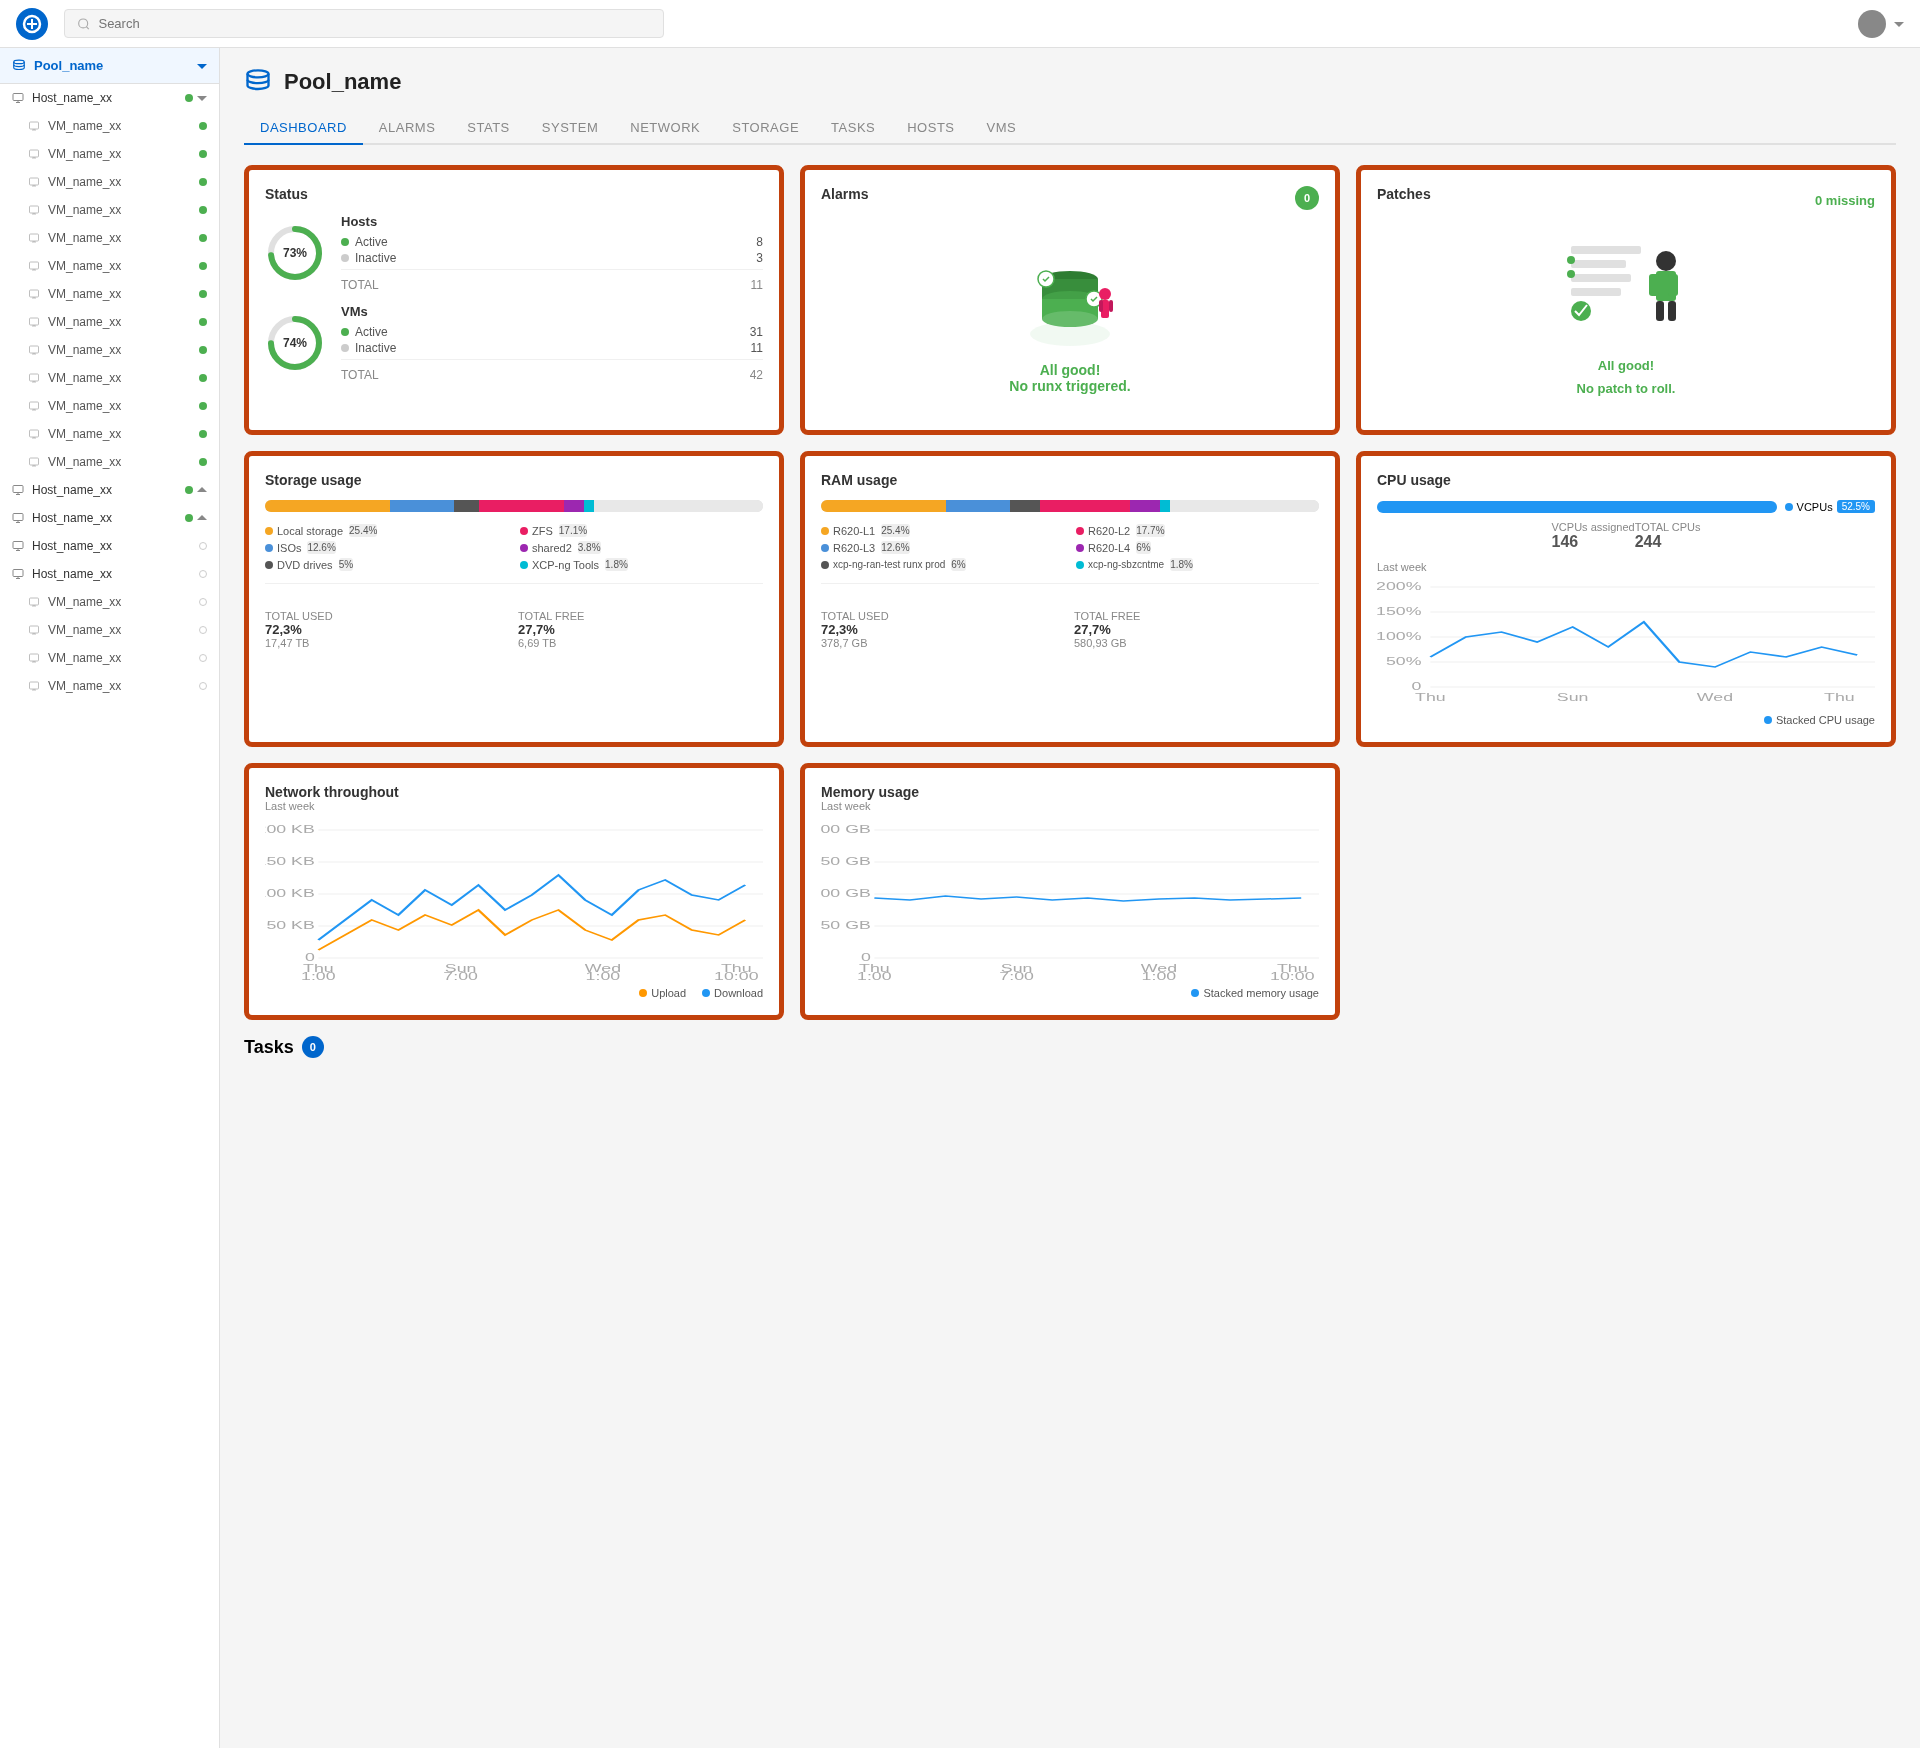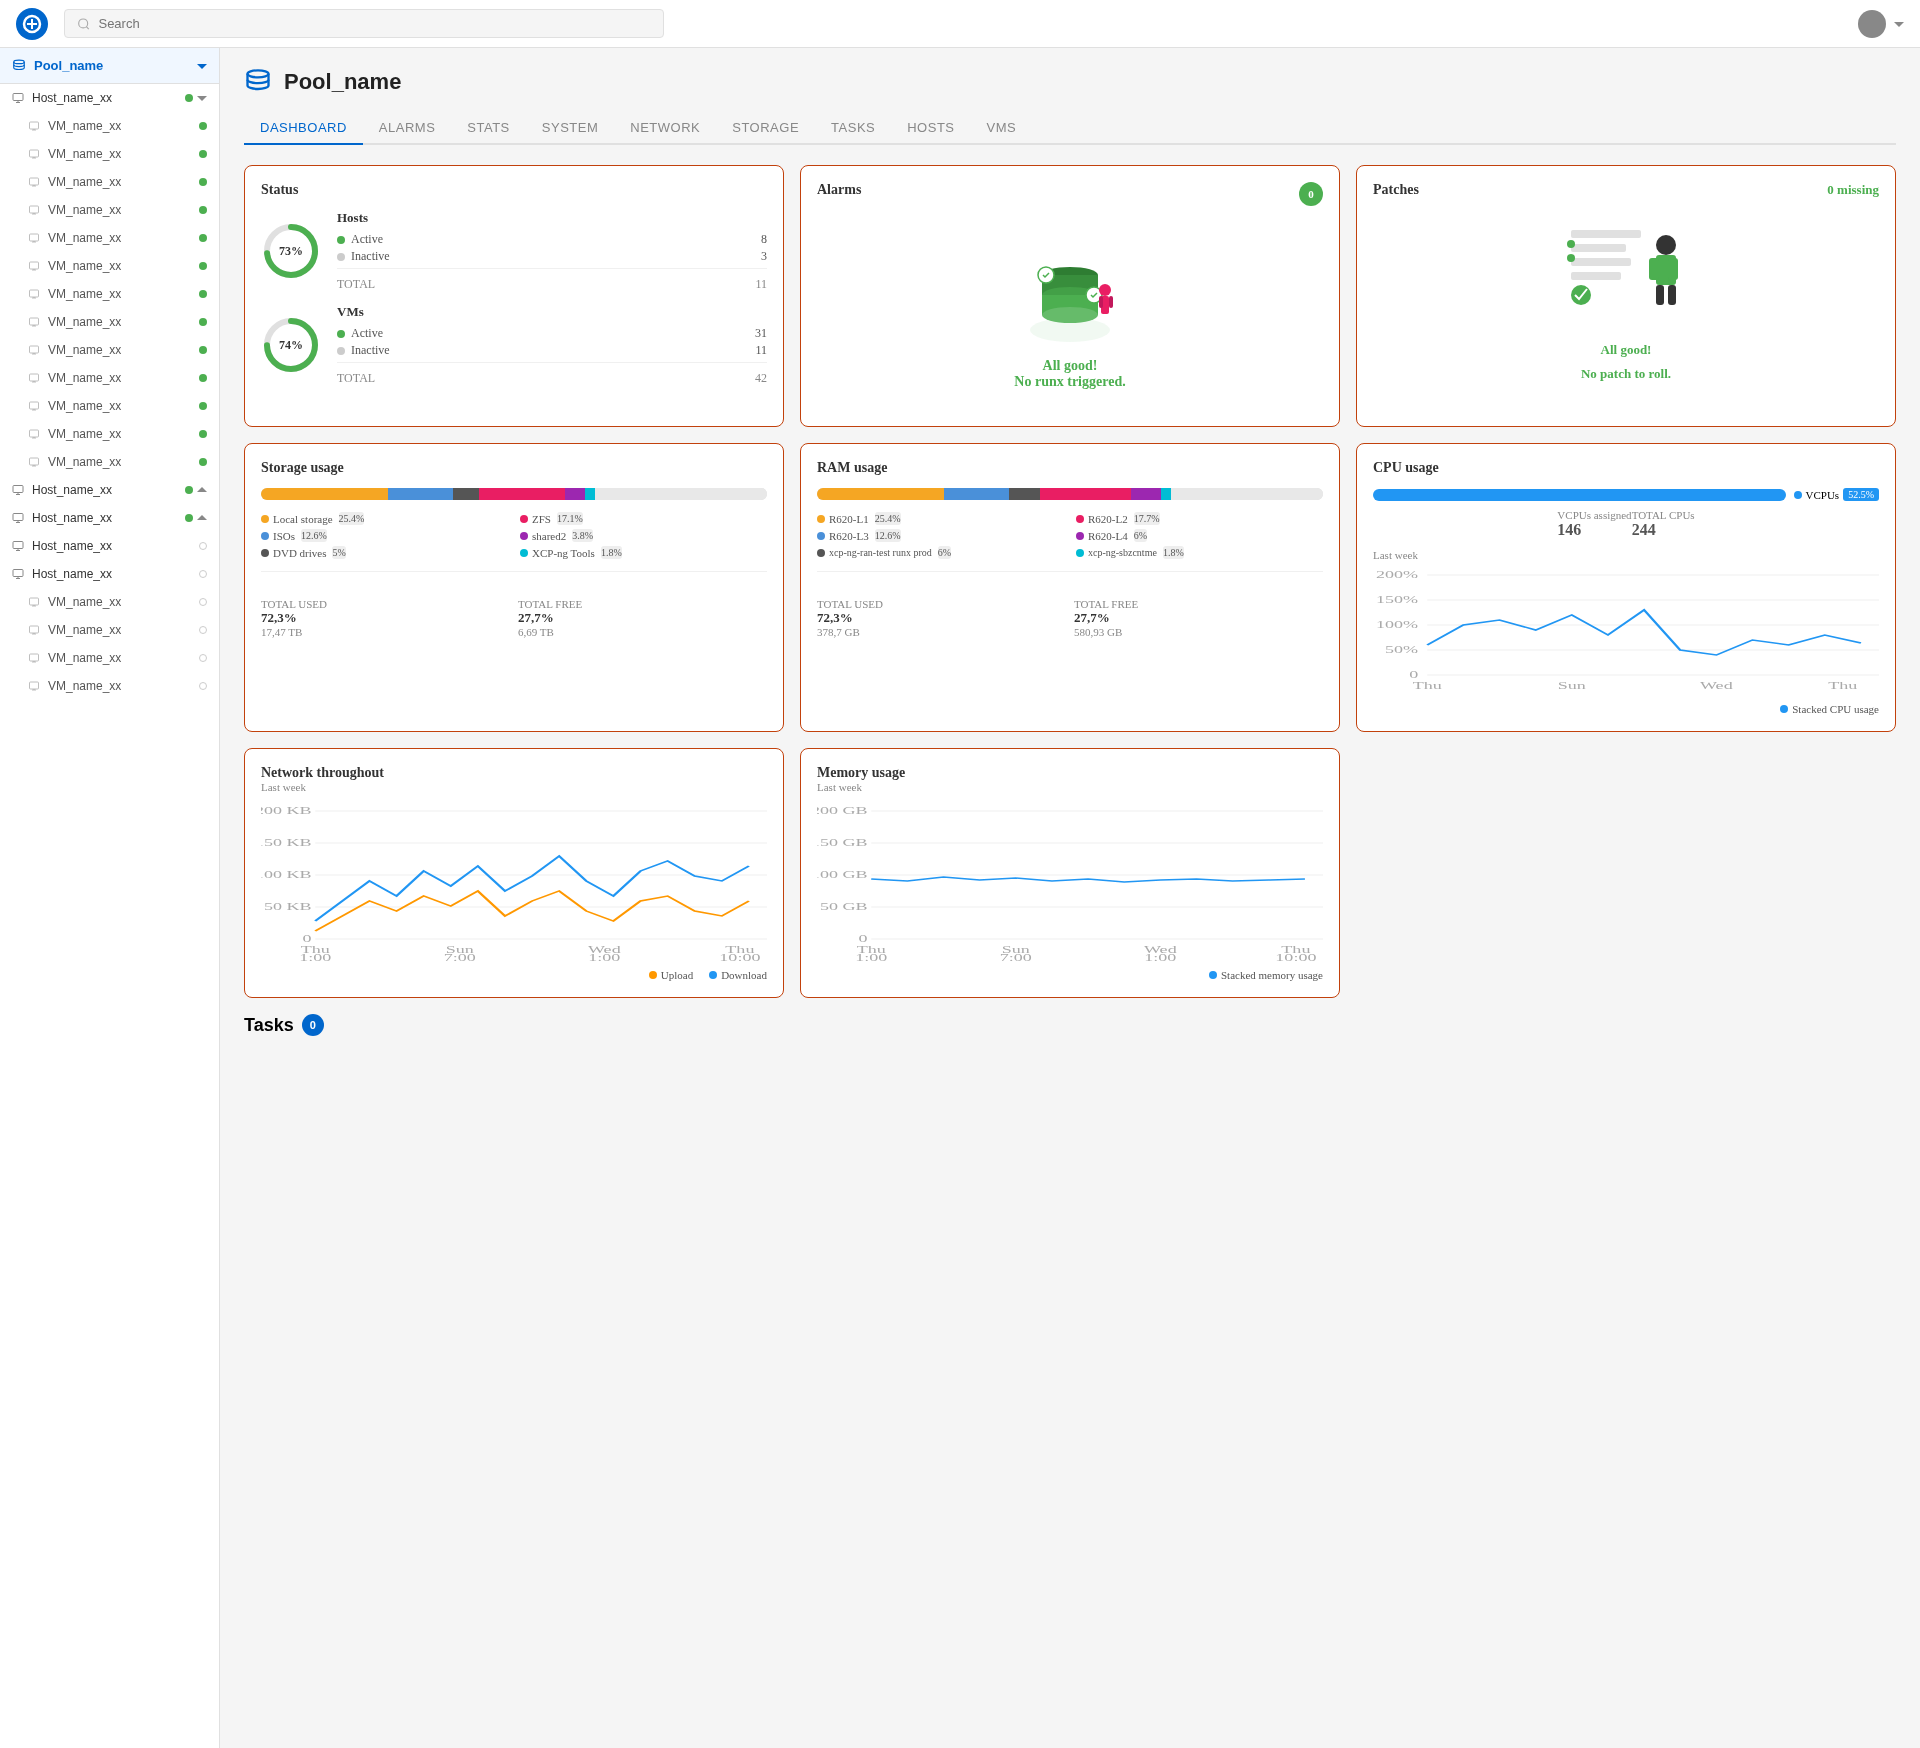--- a/index.html
+++ b/index.html
@@ -40,40 +40,40 @@
 
     
     .tabs { display: flex; border-bottom: 2px solid #e0e0e0; margin-bottom: 20px; }
     .tab { padding: 8px 16px; font-size: 13px; cursor: pointer; color: #888; border-bottom: 2px solid transparent; margin-bottom: -2px; text-transform: uppercase; font-weight: 500; letter-spacing: 0.5px; }
     .tab.active { color: #0066cc; border-bottom-color: #0066cc; }
 
     
     .cards-row { display: grid; gap: 16px; margin-bottom: 16px; }
     .cards-row-3 { grid-template-columns: 1fr 1fr 1fr; }
 
-    .card { background: #fff; border-radius: 8px; padding: 16px; border: 1px solid #c2410c; font-family: Liberation Serif, serif; }
+    .card { background: #fff; border-radius: 8px; padding: 16px; border: 5px solid #c2410c; }
 
     
     .card-title { font-size: 14px; font-weight: 600; color: #333; margin-bottom: 12px; }
     .status-section { display: flex; align-items: center; gap: 16px; margin-bottom: 12px; }
     .donut-container { position: relative; width: 60px; height: 60px; flex-shrink: 0; }
     .donut-label { position: absolute; top: 50%; left: 50%; transform: translate(-50%, -50%); font-size: 12px; font-weight: 700; color: #333; }
     .status-details { flex: 1; }
     .status-name { font-size: 13px; font-weight: 600; color: #333; margin-bottom: 6px; }
     .status-row { display: flex; align-items: center; gap: 6px; font-size: 12px; color: #555; margin-bottom: 2px; }
     .status-row .count { margin-left: auto; font-weight: 500; }
     .status-total { display: flex; justify-content: space-between; font-size: 12px; color: #888; margin-top: 4px; border-top: 1px solid #f0f0f0; padding-top: 8px; }
 
     
     .donut-svg { width: 60px; height: 60px; }
     .alarms-badge { position: absolute; top: 16px; right: 16px; background: #4caf50; color: #fff; border-radius: 50%; width: 24px; height: 24px; display: flex; align-items: center; justify-content: center; font-size: 11px; font-weight: 700; }
     .alarms-good { color: #4caf50; font-size: 14px; font-weight: 600; }
 
     
-    .patches-header { display: flex; justify-content: space-between; }
+    .patches-header { display: flex; justify-content: space-between; align-items: center; margin-bottom: 12px; }
     .patches-zero { color: #4caf50; font-size: 13px; font-weight: 600; }
     .patches-text { color: #4caf50; font-size: 13px; font-weight: 600; margin-top: 8px; text-align: center; }
 
     
     .usage-bar-container { margin-bottom: 12px; }
     .usage-bar { height: 12px; border-radius: 6px; background: #e0e0e0; overflow: hidden; display: flex; }
     .usage-bar-segment { height: 100%; }
     .usage-legend { display: grid; grid-template-columns: 1fr 1fr; gap: 4px 12px; margin-top: 8px; }
     .legend-item { display: flex; align-items: center; gap: 4px; font-size: 11px; color: #555; }
     .legend-dot { width: 8px; height: 8px; border-radius: 50%; flex-shrink: 0; }

